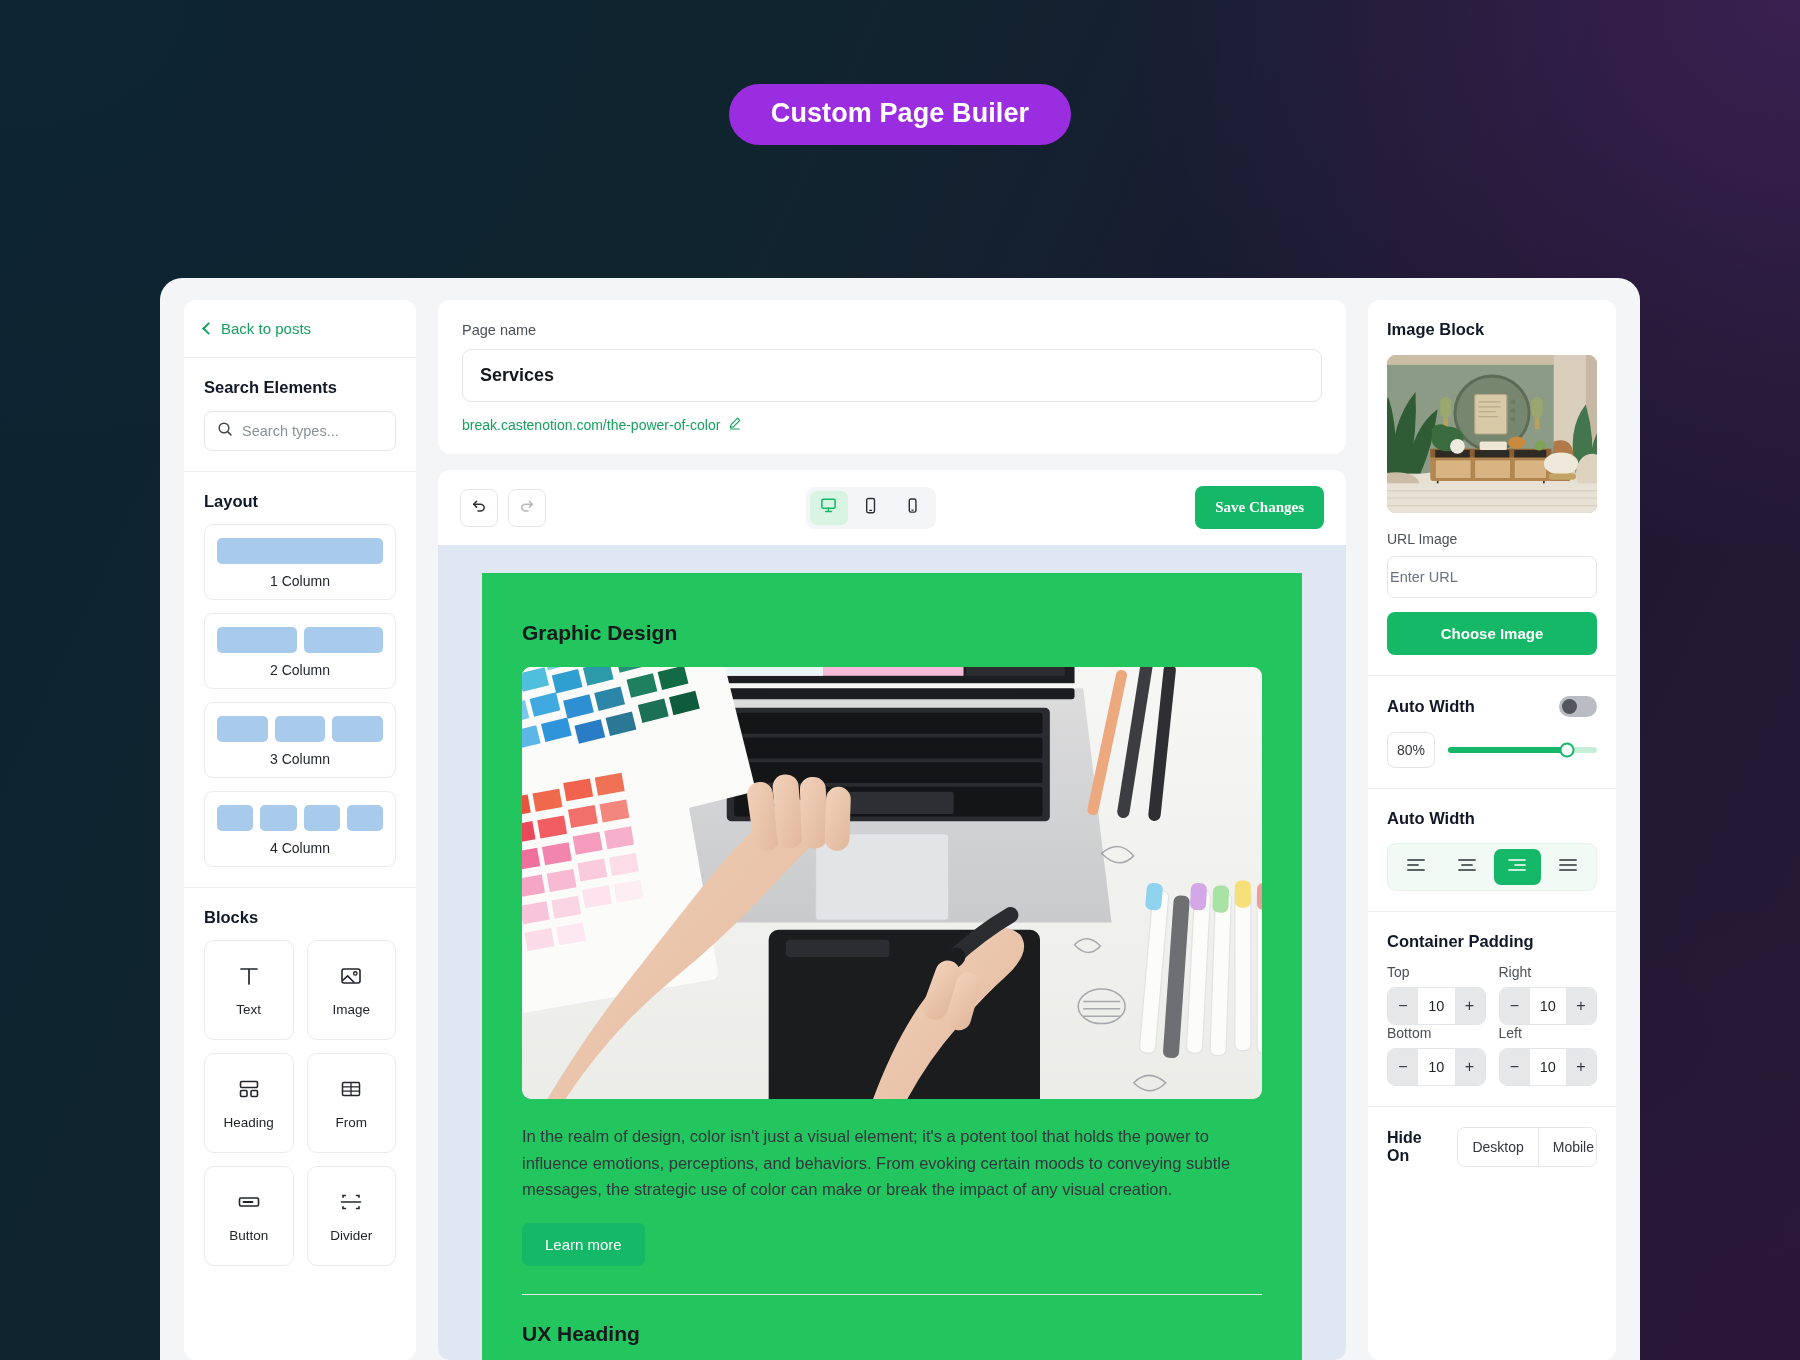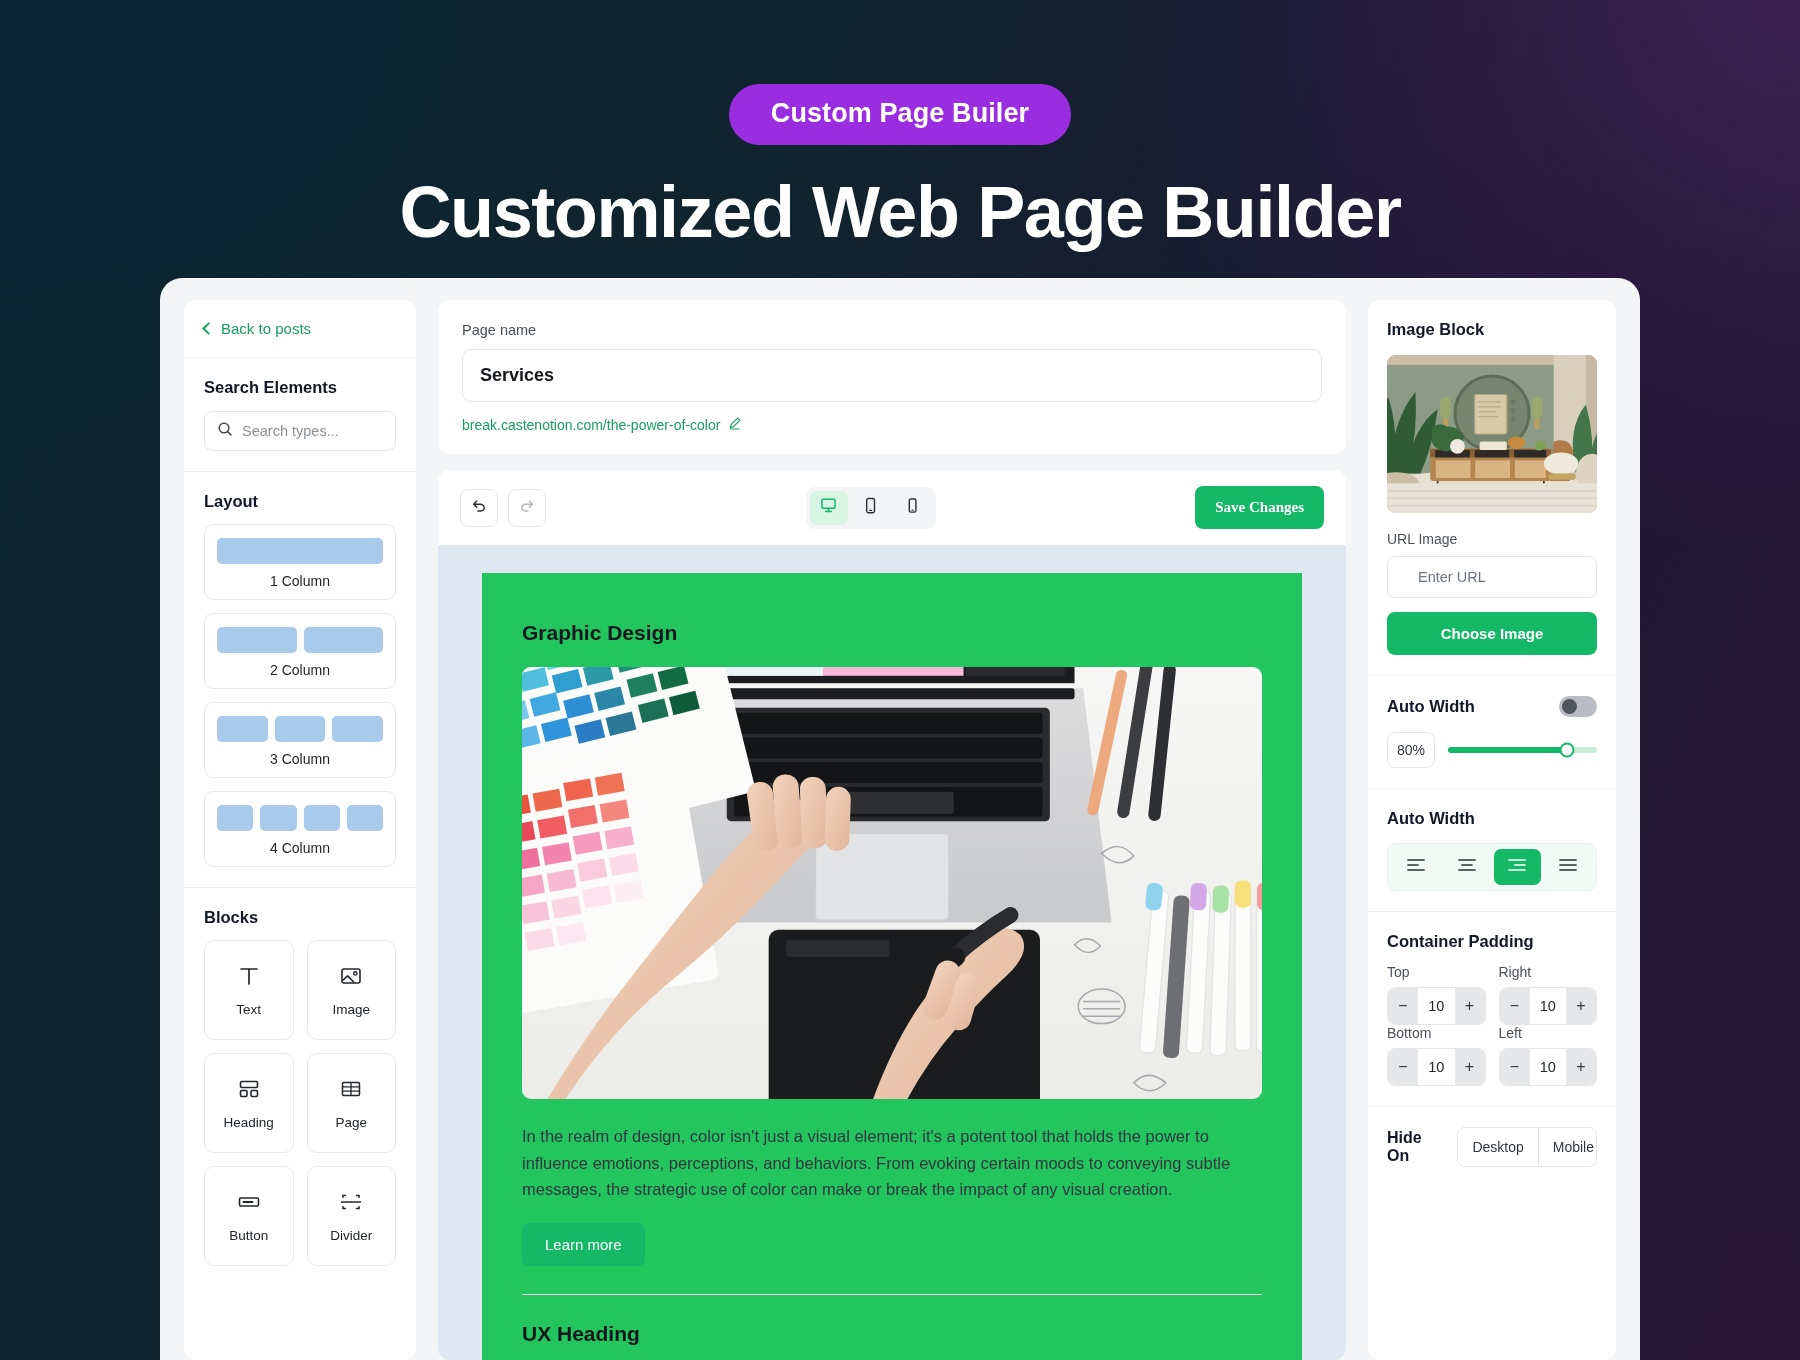--- a/index.html
+++ b/index.html
@@ -223,21 +223,21 @@
   .rp-sec { padding: 20px 19px; border-bottom: 1px solid #edeef0; }
   .rp-title { font-size: 16.5px; font-weight: 700; color: #111827; }
   .thumb {
     margin-top: 16px; width: 100%; height: 158px;
     border-radius: 9px; overflow: hidden;
   }
   .thumb svg { display: block; width: 100%; height: 100%; }
   .rp-label { font-size: 14px; color: #4b5159; margin-top: 18px; margin-bottom: 9px; }
   .rp-input {
     width: 100%; border: 1px solid #e3e5e8; border-radius: 8px;
-    padding: 12px 30px; font-size: 14.5px; color: #6b7280;
+    padding: 12px 2px; font-size: 14.5px; color: #6b7280;
     font-family: "Liberation Sans", sans-serif; outline: none;
   }
   .rp-input::placeholder { color: #6b7280; }
   .choose-btn {
     margin-top: 14px; width: 100%;
     background: #14b866; color: #fff;
     font-size: 15px; font-weight: 600;
     border: none; border-radius: 8px; padding: 13px 0; cursor: pointer;
     font-family: "Liberation Sans", sans-serif;
   }
@@ -313,21 +313,20 @@
     padding: 11px 14px; font-size: 14px; color: #32373e;
     cursor: pointer; background: #fff;
   }
   .seg div + div { border-left: 1px solid #e3e5e8; }
 </style>
 </head>
 <body>
 
 <div class="hero">
   <div class="badge">Custom Page Builer</div>
-  <div class="hero-title">Customized Web Page Builder</div>
 </div>
 
 <div class="app-shell">
 
   <div class="sidebar">
 
     <div class="side-sec">
       <div class="back-link">
         <span class="chev-left"></span>
         <span>Back to posts</span>
@@ -417,21 +416,21 @@
           <span class="block-label">Heading</span>
         </div>
 
         <div class="block-card">
           <span>
             <svg width="26" height="26" viewBox="0 0 26 26" fill="none">
               <rect x="4.5" y="6.5" width="17" height="13" rx="1.2" stroke="#22262c" stroke-width="1.5"></rect>
               <path d="M4.5 10.8h17M4.5 15.1h17M13 6.5v13" stroke="#22262c" stroke-width="1.3"></path>
             </svg>
           </span>
-          <span class="block-label">Page</span>
+          <span class="block-label">From</span>
         </div>
 
         <div class="block-card">
           <span>
             <svg width="26" height="26" viewBox="0 0 26 26" fill="none">
               <rect x="3.5" y="9" width="19" height="8" rx="1.4" stroke="#22262c" stroke-width="1.6"></rect>
               <path d="M7.5 13h9" stroke="#22262c" stroke-width="1.8" stroke-linecap="round"></path>
             </svg>
           </span>
           <span class="block-label">Button</span>

